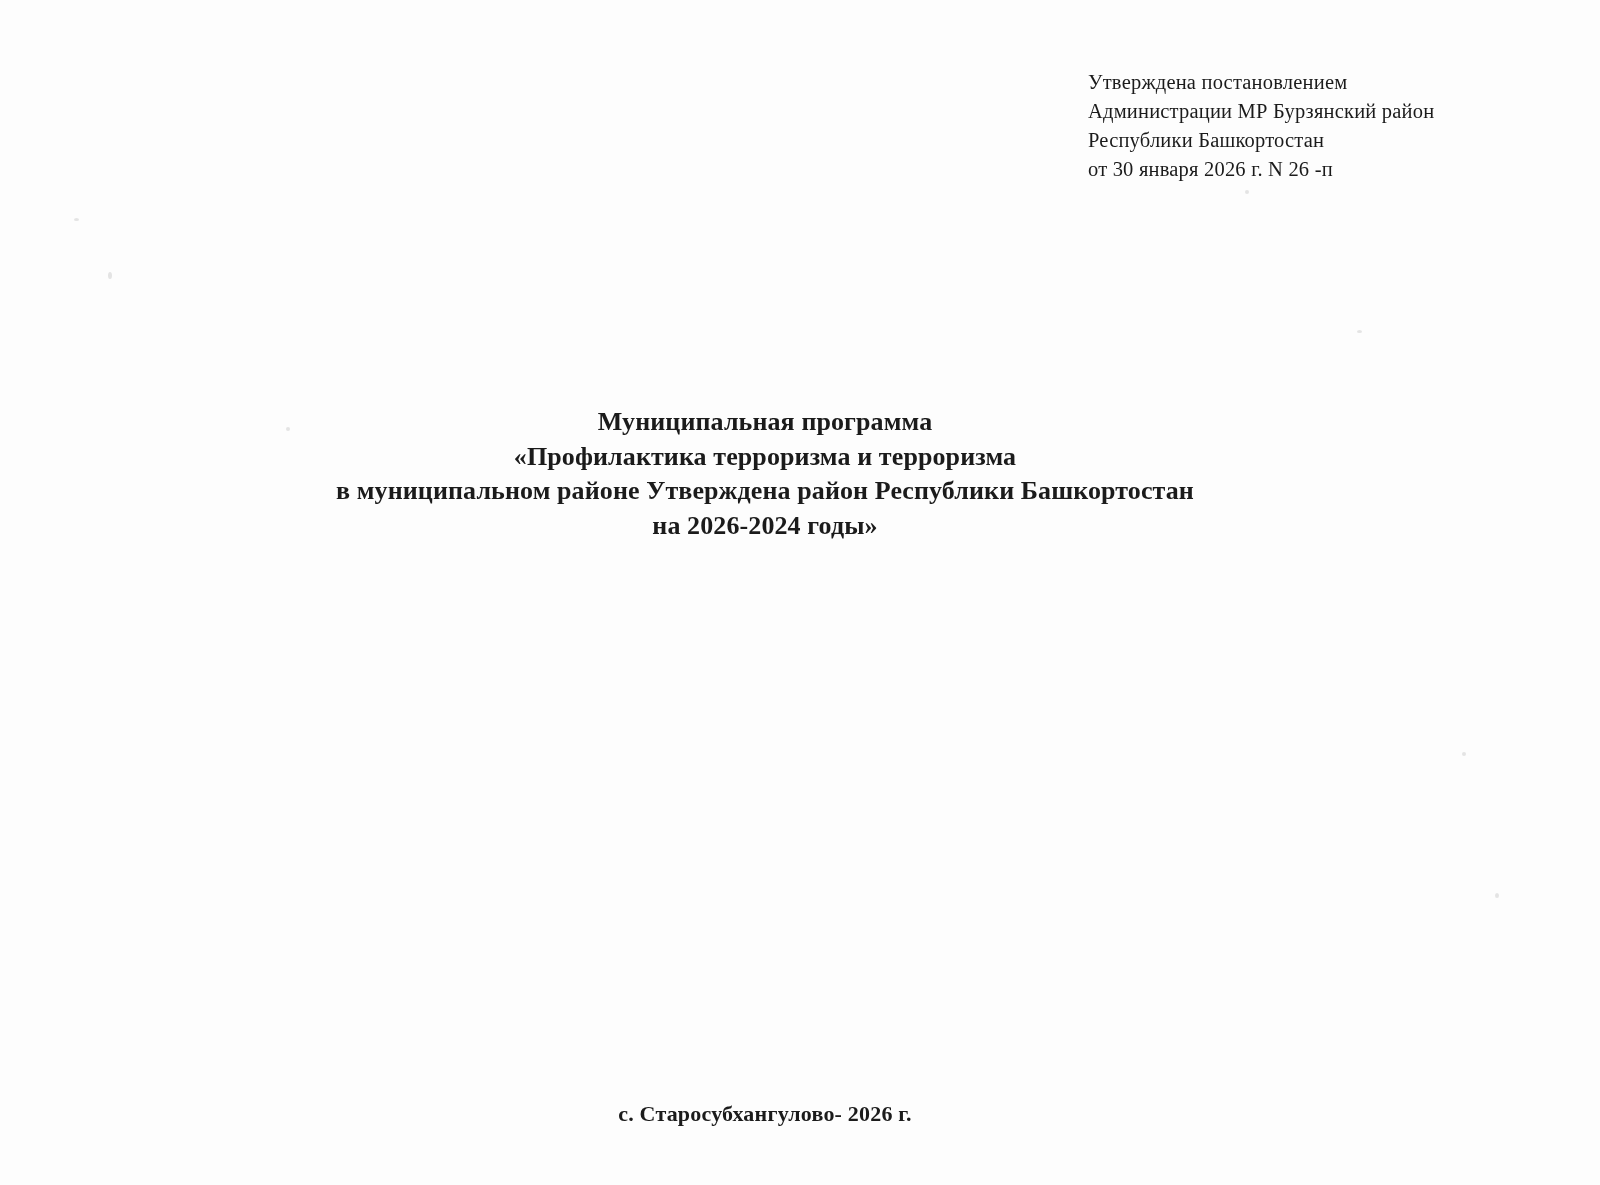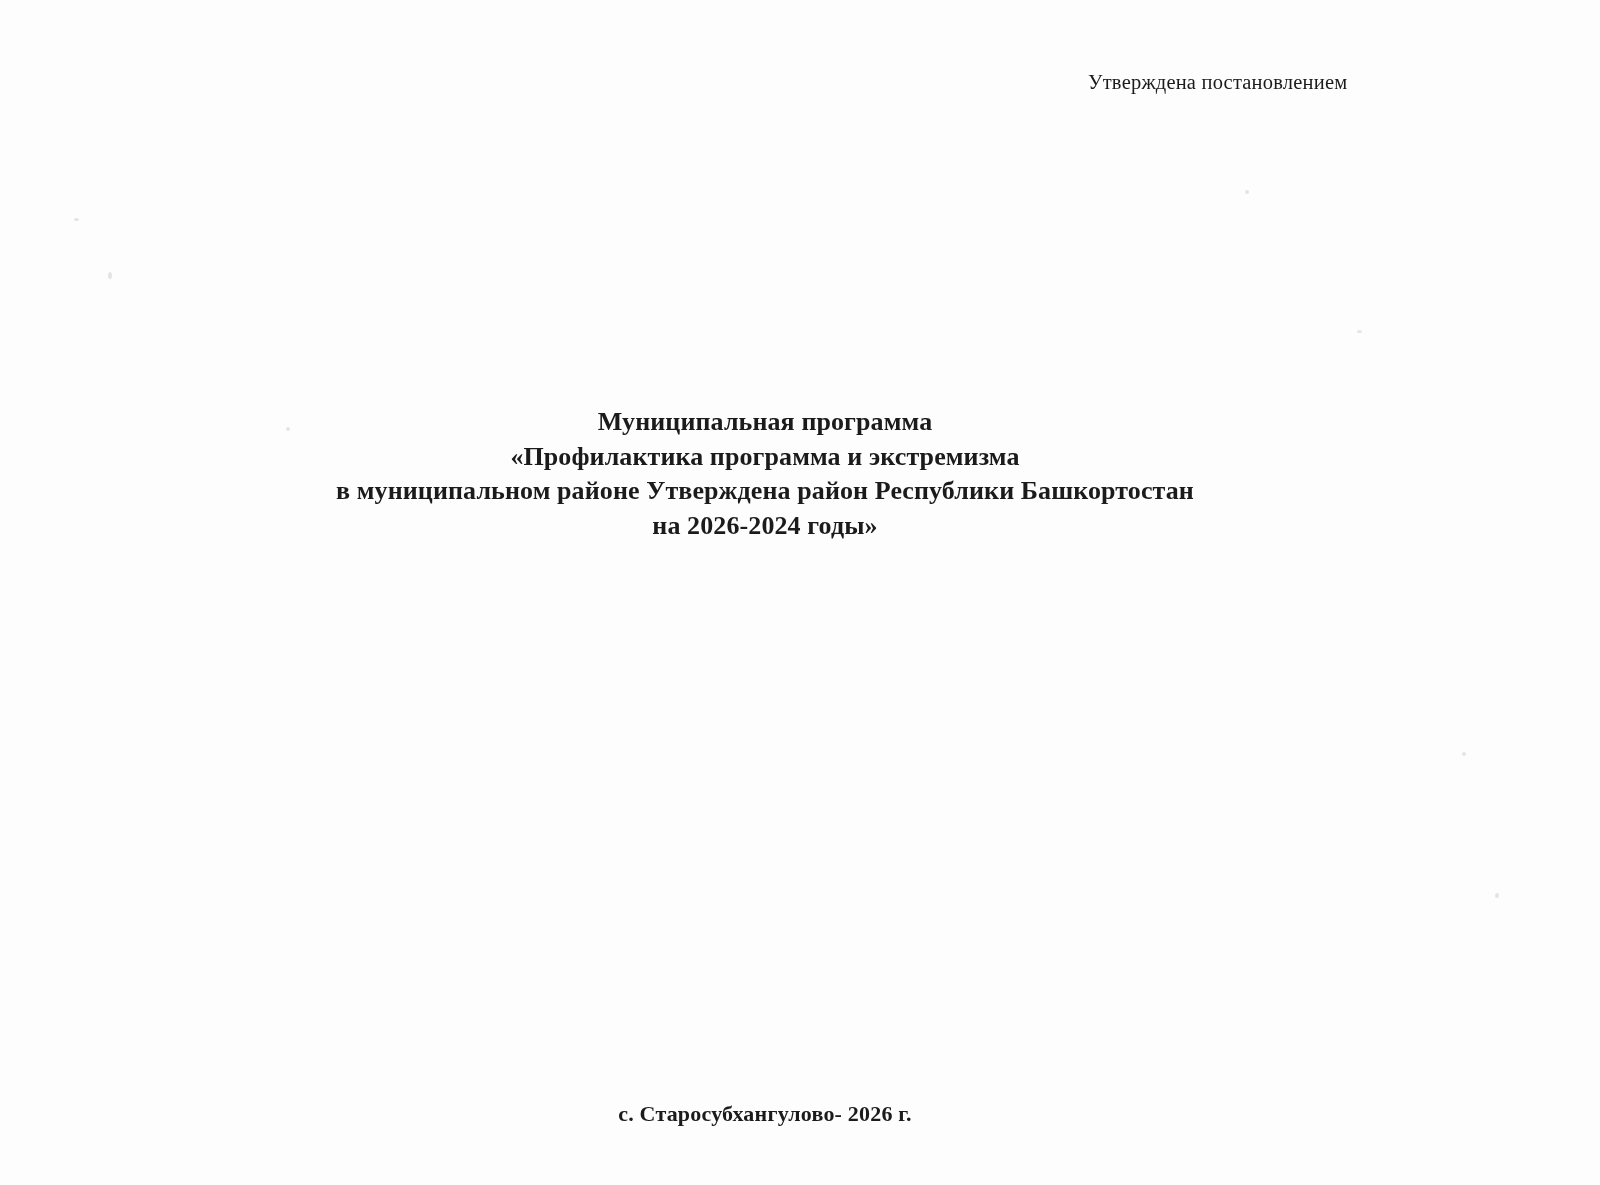--- a/index.html
+++ b/index.html
@@ -74,24 +74,27 @@
   <span class="speck" style="left:74px;  top:218px; width:5px; height:3px;"></span>
   <span class="speck" style="left:108px; top:272px; width:4px; height:7px;"></span>
   <span class="speck" style="left:1245px;top:190px; width:4px; height:4px;"></span>
   <span class="speck" style="left:1357px;top:330px; width:5px; height:3px;"></span>
   <span class="speck" style="left:1462px;top:752px; width:4px; height:4px;"></span>
   <span class="speck" style="left:1495px;top:893px; width:4px; height:5px;"></span>
   <span class="speck" style="left:286px; top:427px; width:4px; height:4px;"></span>
 
   <div class="approval-block">
     <div>Утверждена постановлением</div>
+    <div>Администрации МР Бурзянский район</div>
+    <div>Республики Башкортостан</div>
+    <div>от  30 января 2026 г. N  26 -п</div>
   </div>
 
   <div class="title-block">
     <div>Муниципальная программа</div>
-    <div>«Профилактика программа и экстремизма</div>
+    <div>«Профилактика терроризма и терроризма</div>
     <div>в муниципальном районе Утверждена район Республики Башкортостан</div>
     <div>на 2026-2024 годы»</div>
   </div>
 
   <div class="footer-block">с. Старосубхангулово- 2026 г.</div>
 
 </div>
 
 </body></html>

